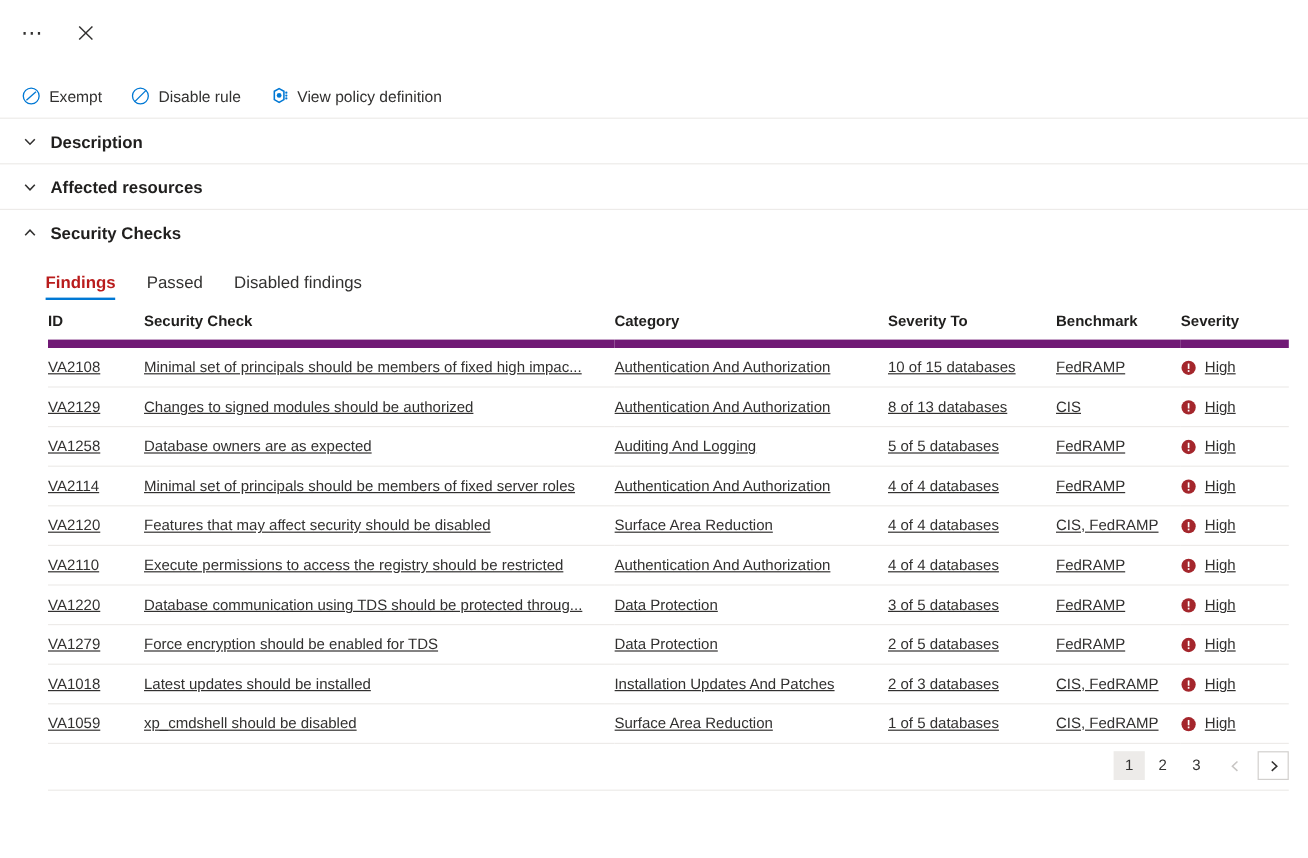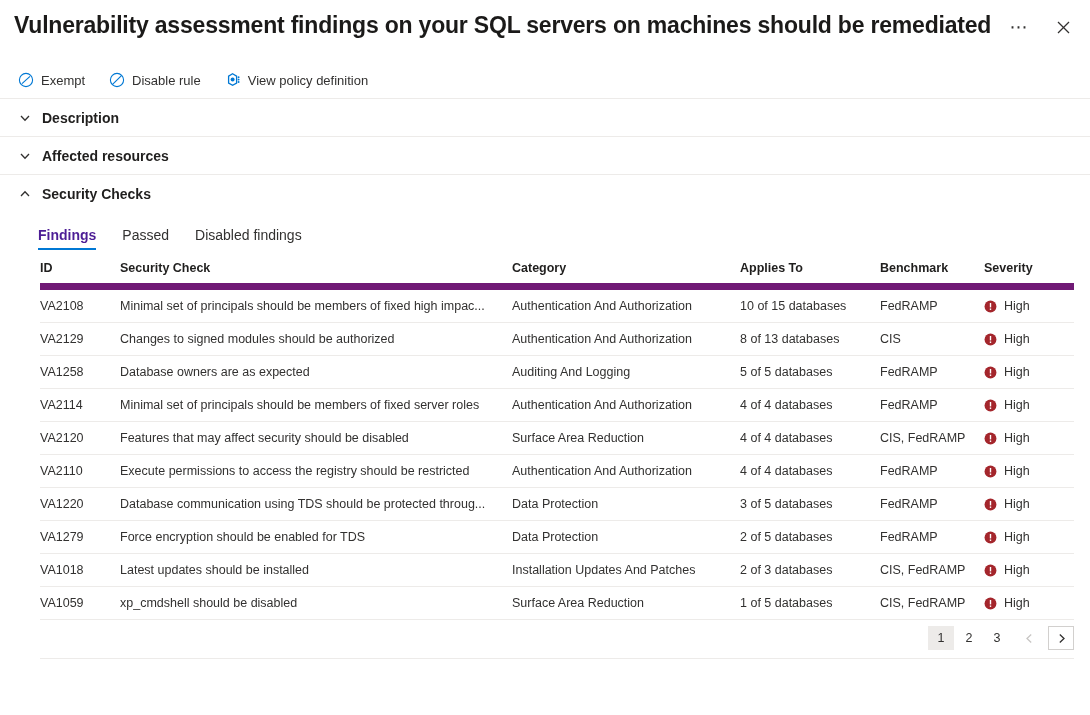--- a/index.html
+++ b/index.html
@@ -126,21 +126,21 @@
   .tab {
     font-size: 14px;
     color: #323130;
     cursor: pointer;
     padding-bottom: 7px;
     position: relative;
     white-space: nowrap;
   }
   .tab.active {
     font-weight: 600;
-    color: #4c1d95;
+    color: #b91c1c;
   }
   .tab.active::after {
     content: "";
     position: absolute;
     left: 0;
     right: 0;
     bottom: 0;
     height: 2px;
     background: #0078d4;
   }
@@ -200,20 +200,21 @@
   }
   table.findings td {
     font-size: 12.5px;
     color: #323130;
     padding: 0 6px 0 0;
     height: 32px;
     border-bottom: 1px solid #edebe9;
     white-space: nowrap;
     overflow: hidden;
     text-overflow: ellipsis;
+    text-decoration: underline;
   }
   table.findings tbody tr { cursor: pointer; }
 
   .col-id       { width: 80px; }
   .col-check    { width: 392px; }
   .col-cat      { width: 228px; }
   .col-applies  { width: 140px; }
   .col-bench    { width: 104px; }
   .col-sev      { width: 90px; }
 
@@ -273,21 +274,20 @@
   }
   .pager-rule {
     border-top: 1px solid #edebe9;
     margin: 8px 16px 0 40px;
   }
 </style>
 </head>
 <body>
 
 <div class="blade-header">
-  <div class="blade-title">Vulnerability assessment findings on your SQL servers on machines should be remediated</div>
   <div class="header-actions">
     <div class="hdr-btn">
       <span class="ellipsis-glyph">⋯</span>
     </div>
     <div class="hdr-btn">
       <svg width="13" height="13" viewBox="0 0 13 13">
         <line x1="1" y1="1" x2="12" y2="12" stroke="#323130" stroke-width="1.2"></line>
         <line x1="12" y1="1" x2="1" y2="12" stroke="#323130" stroke-width="1.2"></line>
       </svg>
     </div>
@@ -378,21 +378,21 @@
           <col class="col-cat">
         <col class="col-applies">
           <col class="col-bench">
           <col class="col-sev">
       </colgroup>
       <thead>
         <tr>
           <th>ID</th>
           <th>Security Check</th>
           <th>Category</th>
-          <th>Applies To</th>
+          <th>Severity To</th>
           <th>Benchmark</th>
           <th>Severity</th>
         </tr>
       </thead>
       <tbody id="findings-body">
           <tr>
             <td>VA2108</td>
             <td>Minimal set of principals should be members of fixed high impac...</td>
             <td>Authentication And Authorization</td>
             <td>10 of 15 databases</td>

